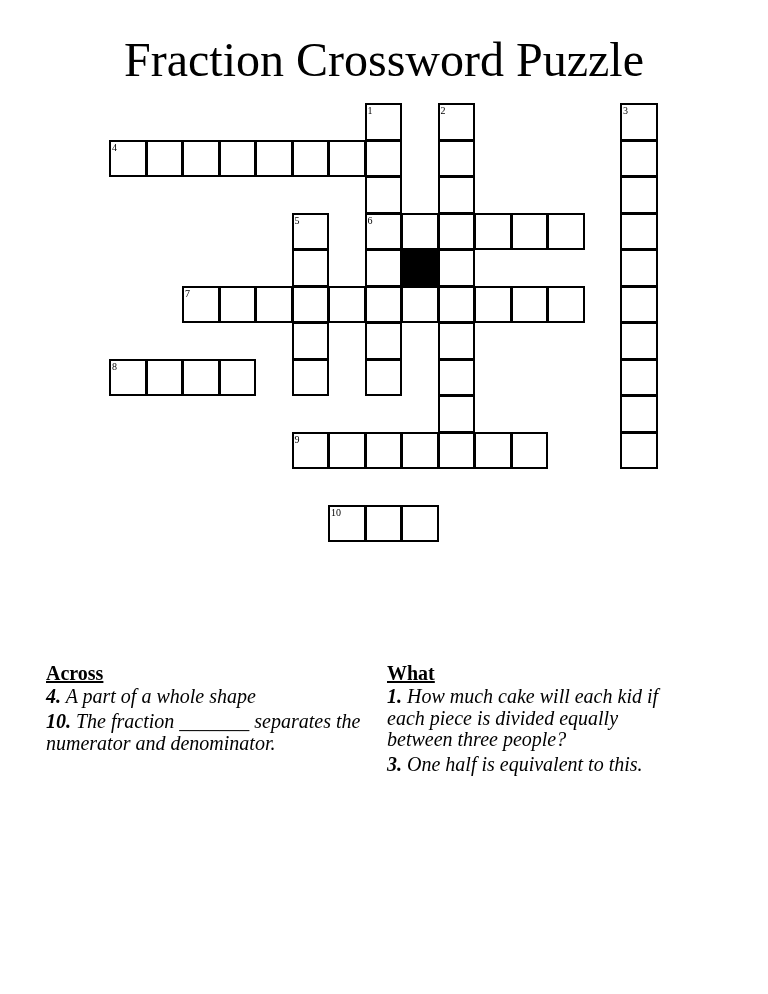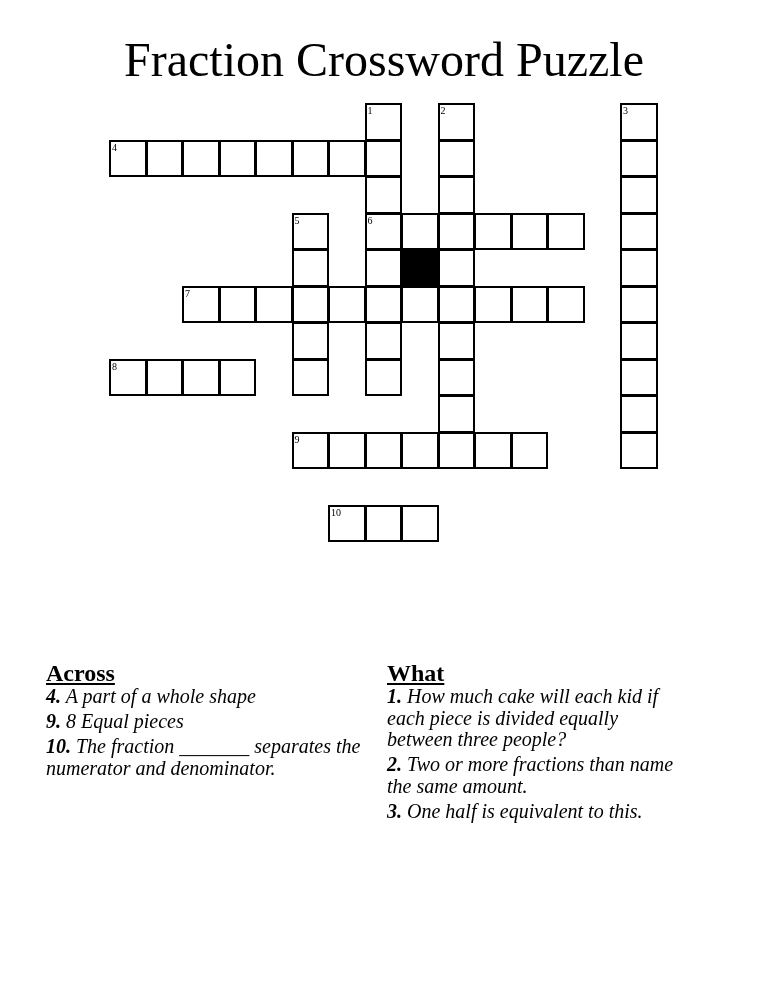--- a/index.html
+++ b/index.html
@@ -9,21 +9,21 @@
            font-size: 48px; line-height: 60px; font-weight: normal; margin: 0; }
   .grid { position: absolute; left: 0; top: 0; width: 768px; height: 560px; }
   .cell { position: absolute; width: 36.5px; height: 36.5px; box-sizing: border-box;
           border: 2px solid #000; background: #fff; margin-left: -1px; margin-top: -1px; }
   .cell.black { background: #000; }
   .cell .num { position: absolute; left: 1px; top: 0px; font-size: 10px; line-height: 11px;
                color: #000; }
   .clues { position: absolute; top: 662px; font-size: 20px; line-height: 21.5px; }
   .clues.across { left: 46px; width: 320px; }
   .clues.down { left: 387px; width: 300px; }
-  .clues h2 { font-size: 24px; font-weight: bold; text-decoration: underline; margin: 0 0 2px 0;
+  .clues h2 { font-size: 20px; font-weight: bold; text-decoration: underline; margin: 0 0 2px 0;
               line-height: 22px; }
   .clue { margin: 0 0 3.5px 0; font-style: italic; }
   .clue b { font-weight: bold; }
 </style>
 </head>
 <body>
 
 <h1 class="title">Fraction Crossword Puzzle</h1>
 
 <div class="grid" id="grid">
@@ -111,22 +111,20 @@
     </div>
     <div class="cell" style="left: 292.5px; top: 250px; width: 37.5px; height: 37.5px;"></div>
     <div class="cell" style="left: 292.5px; top: 323px; width: 37.5px; height: 37.5px;"></div>
     <div class="cell" style="left: 292.5px; top: 359.5px; width: 37.5px; height: 37.5px;"></div>
     <div class="cell black" style="left: 402px; top: 250px; width: 37.5px; height: 37.5px;"></div>
   </div>
 
 <div class="clues across">
   <h2>Across</h2>
   <div class="clue"><b>4.</b><span> A part of a whole shape</span></div>
-  <div class="clue"><b>9.</b><span> 8 Equal pieces</span></div>
   <div class="clue"><b>10.</b><span> The fraction _______ separates the numerator and denominator.</span></div>
 </div>
 
 <div class="clues down">
   <h2>What</h2>
   <div class="clue"><b>1.</b><span> How much cake will each kid if each piece is divided equally between three people?</span></div>
-  <div class="clue"><b>2.</b><span> Two or more fractions than name the same amount.</span></div>
   <div class="clue"><b>3.</b><span> One half is equivalent to this.</span></div>
 </div>
 
 </body></html>

